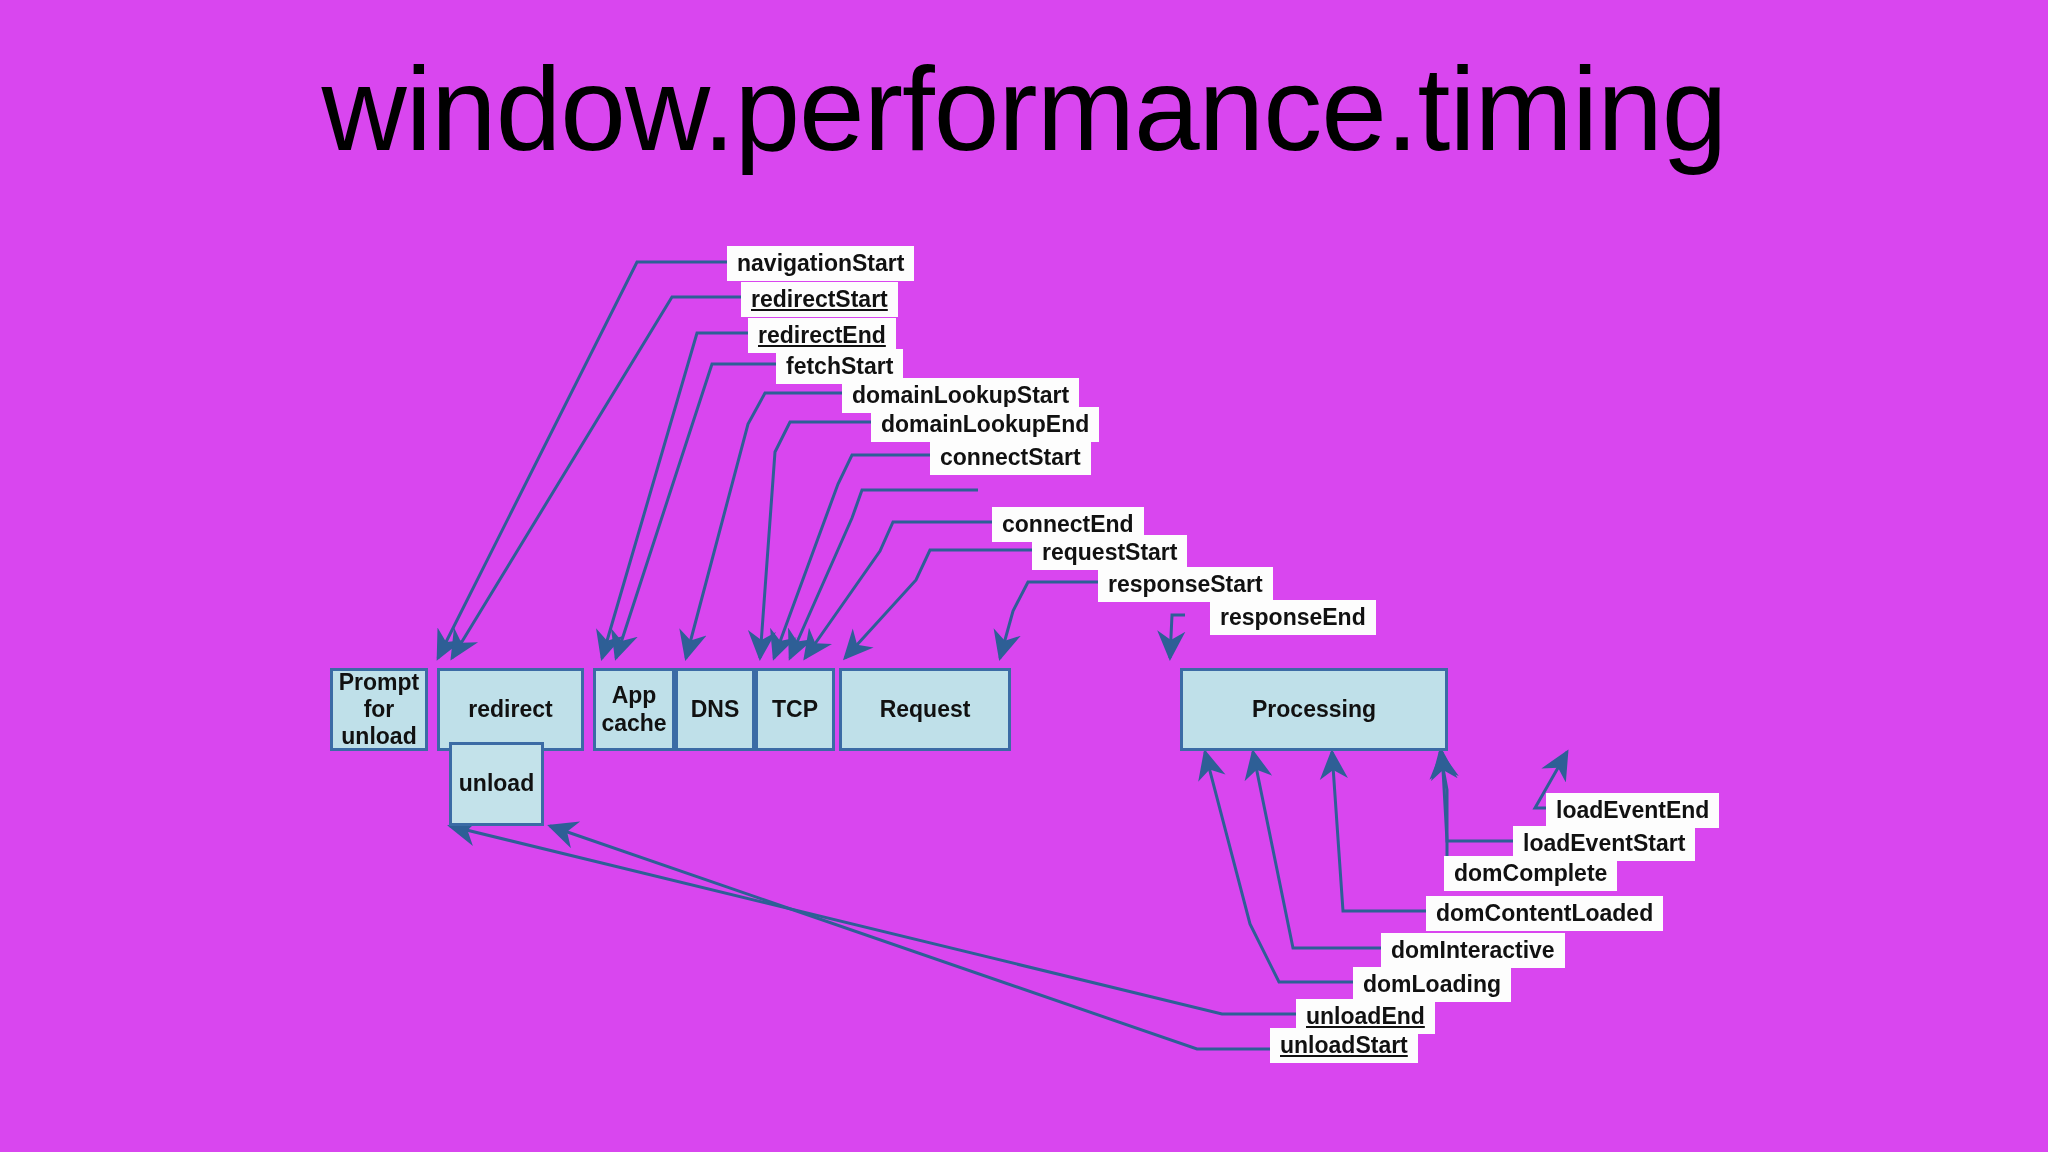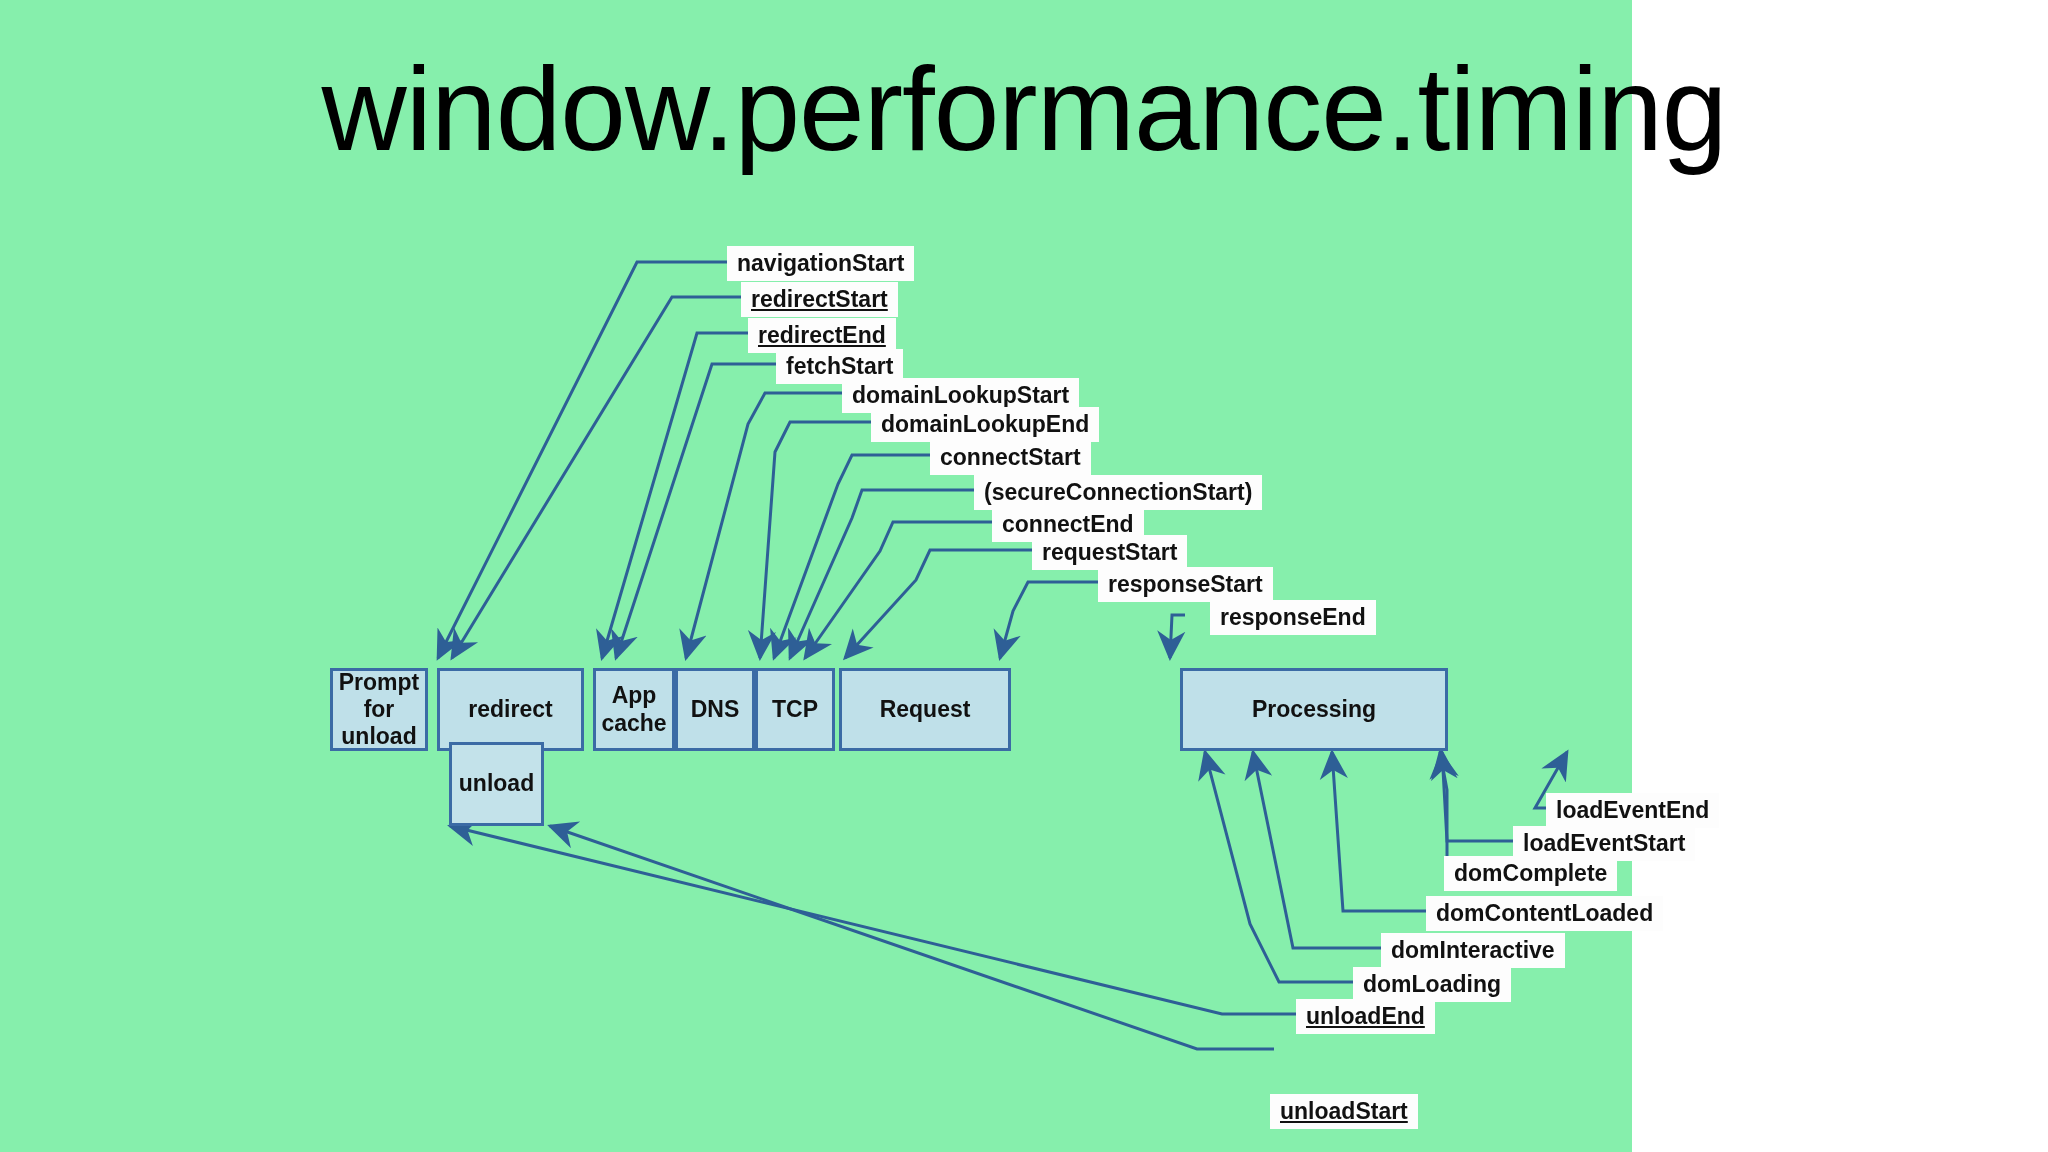--- a/index.html
+++ b/index.html
@@ -1,18 +1,18 @@
 <!DOCTYPE html>
 <html><head>
 <meta charset="utf-8">
 <style>
   html,body{margin:0;padding:0;background:#ffffff;}
   body{width:2048px;height:1152px;overflow:hidden;
        font-family:"Liberation Sans","DejaVu Sans",sans-serif;}
-  #stage{position:relative;width:1632px;height:1152px;background:#86efac;}
+  #stage{position:relative;width:2048px;height:1152px;background:#d946ef;}
 
   #title{
     position:absolute;left:0;top:48px;width:2048px;
     text-align:center;
     font-size:118px;font-weight:400;color:#000;
     letter-spacing:-1px;line-height:1.05;
     white-space:nowrap;
   }
 
   svg#wires{position:absolute;left:0;top:0;width:2048px;height:1152px;}
@@ -111,22 +111,20 @@
   <div class="lbl u" style="left:748px;top:318px;">
     <span>redirectEnd</span></div>
   <div class="lbl" style="left:776px;top:349px;">
     <span>fetchStart</span></div>
   <div class="lbl" style="left:842px;top:378px;">
     <span>domainLookupStart</span></div>
   <div class="lbl" style="left:871px;top:407px;">
     <span>domainLookupEnd</span></div>
   <div class="lbl" style="left:930px;top:440px;">
     <span>connectStart</span></div>
-  <div class="lbl" style="left:974px;top:475px;">
-    <span>(secureConnectionStart)</span></div>
   <div class="lbl" style="left:992px;top:507px;">
     <span>connectEnd</span></div>
   <div class="lbl" style="left:1032px;top:535px;">
     <span>requestStart</span></div>
   <div class="lbl" style="left:1098px;top:567px;">
     <span>responseStart</span></div>
   <div class="lbl" style="left:1210px;top:600px;text-align:center;">
     <span>responseEnd</span></div>
 
   <div class="lbl" style="left:1546px;top:793px;">
@@ -136,16 +134,16 @@
   <div class="lbl" style="left:1444px;top:856px;">
     <span>domComplete</span></div>
   <div class="lbl" style="left:1426px;top:896px;">
     <span>domContentLoaded</span></div>
   <div class="lbl" style="left:1381px;top:933px;">
     <span>domInteractive</span></div>
   <div class="lbl" style="left:1353px;top:967px;">
     <span>domLoading</span></div>
   <div class="lbl u" style="left:1296px;top:999px;">
     <span>unloadEnd</span></div>
-  <div class="lbl u" style="left:1270px;top:1094px;">
+  <div class="lbl u" style="left:1270px;top:1028px;">
     <span>unloadStart</span></div>
 
 </div>
 
 </body></html>

